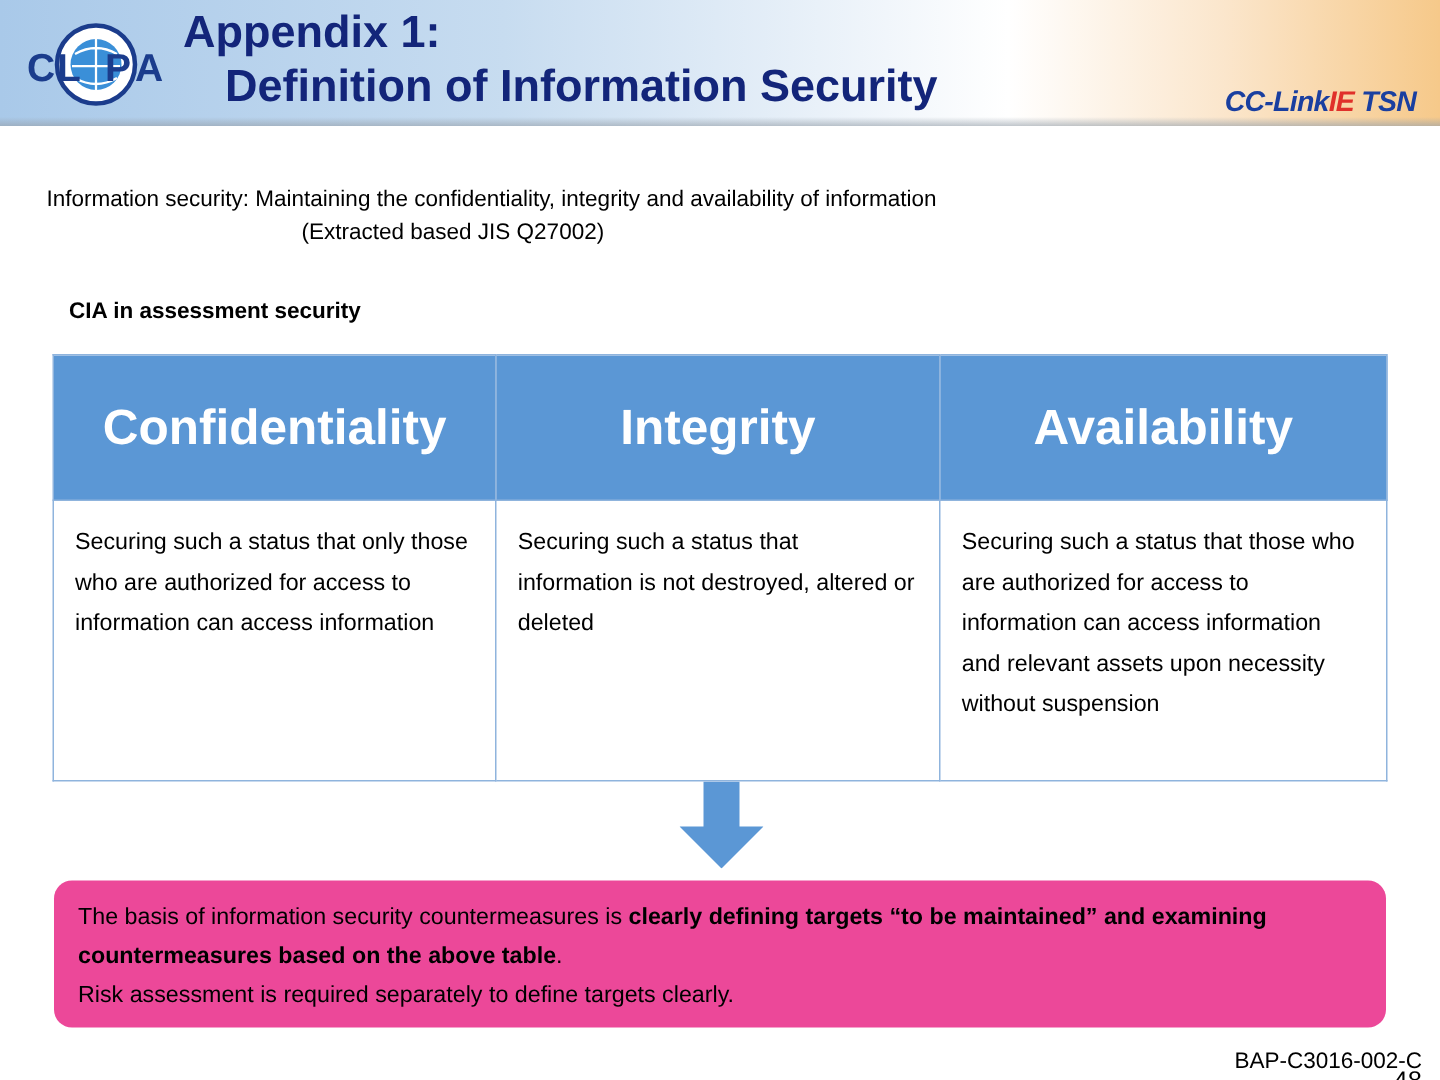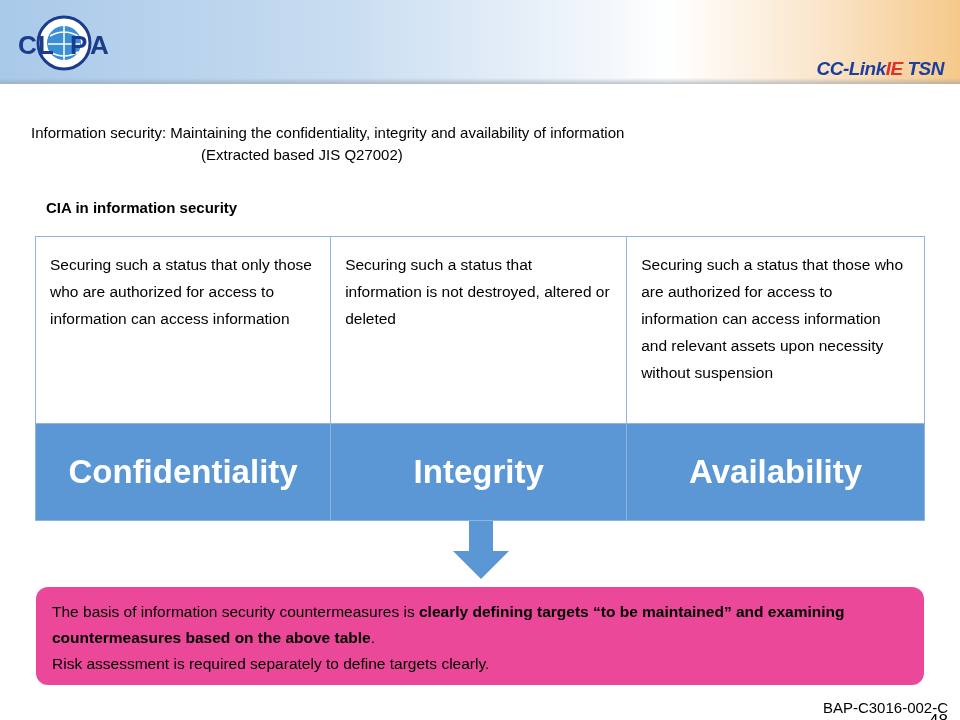--- a/index.html
+++ b/index.html
@@ -31,43 +31,47 @@
 <div class="header">
   <svg class="logo" viewBox="0 0 100 58">
     <circle cx="50" cy="29" r="26" fill="#ffffff" stroke="#1b3c8c" stroke-width="3"></circle>
     <circle cx="50" cy="29" r="17" fill="#3a8fd8"></circle>
     <path d="M36 22 Q50 14 64 22 M34 30 H66 M36 38 Q50 46 64 38 M50 12 V46" stroke="#ffffff" stroke-width="1.5" fill="none"></path>
     <text x="4" y="40" font-family="Liberation Sans, sans-serif" font-weight="bold" font-size="26" fill="#1b3c8c">C</text>
     <text x="24" y="40" font-family="Liberation Sans, sans-serif" font-weight="bold" font-size="26" fill="#1b3c8c">L</text>
     <text x="56" y="40" font-family="Liberation Sans, sans-serif" font-weight="bold" font-size="26" fill="#1b3c8c">P</text>
     <text x="76" y="40" font-family="Liberation Sans, sans-serif" font-weight="bold" font-size="26" fill="#1b3c8c">A</text>
   </svg>
+  <div class="title">
+    <span>Appendix 1:</span>
+    <span class="l2">Definition of Information Security</span>
+  </div>
   <div class="brand">
     <span class="cc">CC-Link</span><span class="ie">IE</span> <span class="tsn">TSN</span>
   </div>
 </div>
 
 <div class="intro">
   <span>Information security: Maintaining the confidentiality, integrity and availability of information</span>
   <span class="src">(Extracted based JIS Q27002)</span>
 </div>
 
-<div class="cia-label">CIA in information security</div>
+<div class="cia-label">CIA in assessment security</div>
 
 <table class="cia">
   <tbody>
       <tr>
+    <th style="width:33.2%">Confidentiality</th>
+    <th style="width:33.3%">Integrity</th>
+    <th>Availability</th>
+  </tr>
+  <tr>
     <td>Securing such a status that only those who are authorized for access to information can access information</td>
     <td>Securing such a status that information is not destroyed, altered or deleted</td>
     <td>Securing such a status that those who are authorized for access to information can access information and relevant assets upon necessity without suspension</td>
-  </tr>
-  <tr>
-    <th style="width:33.2%">Confidentiality</th>
-    <th style="width:33.3%">Integrity</th>
-    <th>Availability</th>
   </tr>
 </tbody>
   </table>
 
 <svg class="arrow" viewBox="0 0 56 58">
   <polygon points="16,0 40,0 40,30 56,30 28,58 0,30 16,30" fill="#5b97d5"></polygon>
 </svg>
 
 <div class="note">
   <span>The basis of information security countermeasures is </span><b>clearly defining targets “to be maintained” and examining countermeasures based on the above table</b><span>.</span><br>

